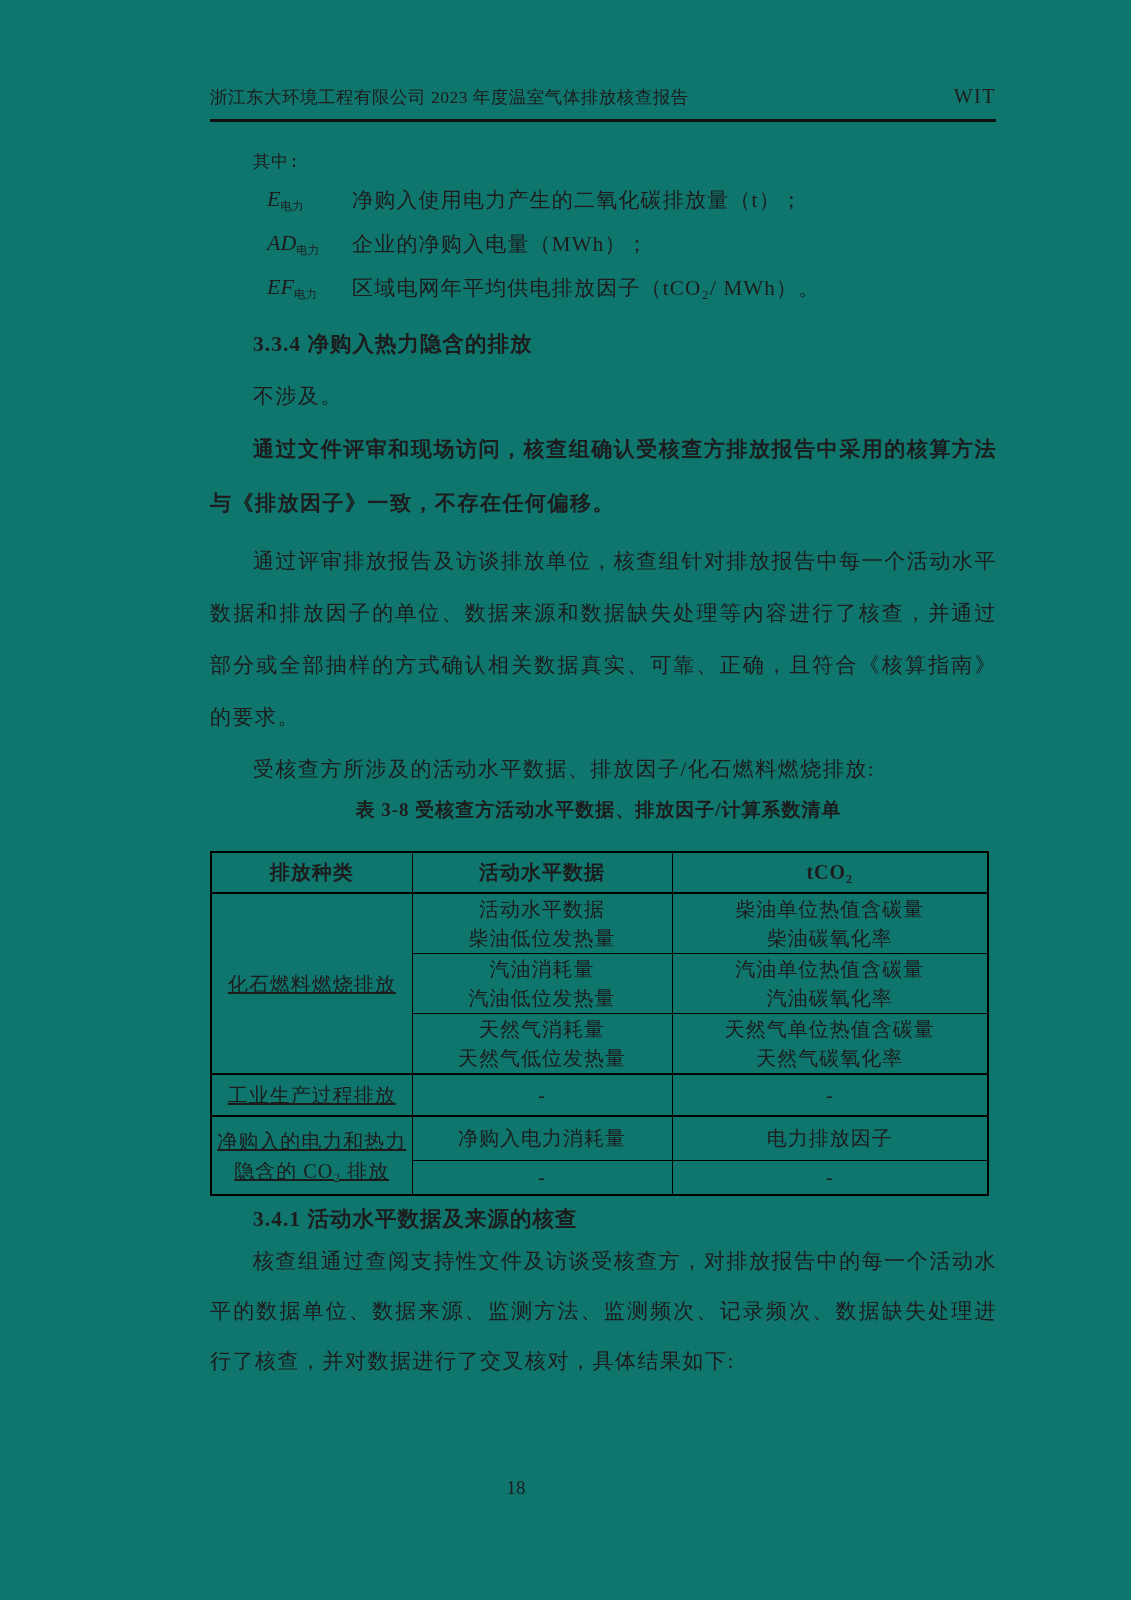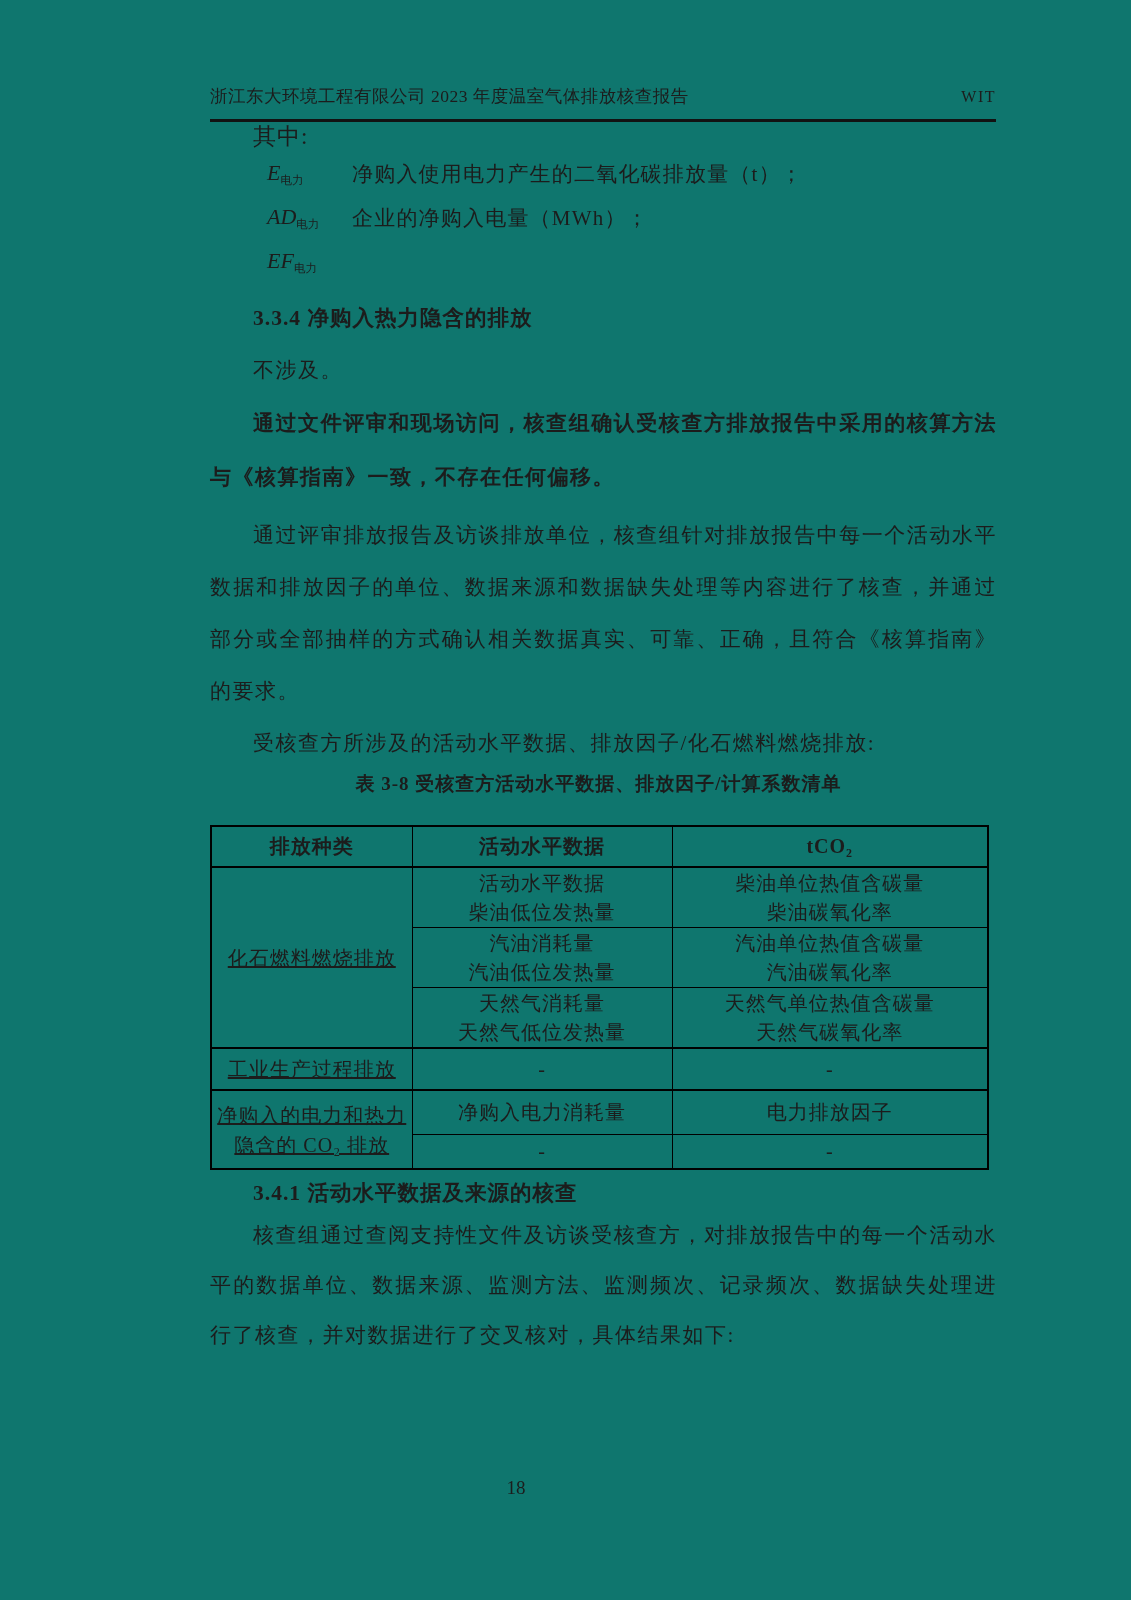--- a/index.html
+++ b/index.html
@@ -8,33 +8,33 @@
     background: #ffffff;
     font-family: "Liberation Serif", "DejaVu Serif", serif;
     color: #1c1c1c;
   }
   .page { position: relative; width: 1131px; height: 1600px; overflow: hidden; background: #0f766e; padding-left: 37px; }
 
   
   .header { margin: 0 172px 0 173px; padding-top: 85px; }
   .header-row { display: flex; justify-content: space-between; align-items: baseline;
                 font-size: 17.5px; line-height: 22px; letter-spacing: 0.5px; }
-  .wit { font-size: 16px; letter-spacing: 1.5px; }
+  .wit { font-size: 20px; letter-spacing: 1.5px; }
   .header-rule { margin-top: 11px; border-bottom: 3.2px solid #121212; }
 
   
   .main { margin-left: 173px; width: 787px; }
 
   p { margin: 0; }
   .body-p {
     font-size: 21px; line-height: 52px; letter-spacing: 1.5px;
     text-align: justify; text-justify: inter-ideograph;
   }
   .indent { text-indent: 43px; }
-  .among { font-size: 23px; line-height: 30px; text-indent: 43px; letter-spacing: 1px; }
+  .among { margin-top: 26px; font-size: 17px; line-height: 30px; text-indent: 43px; letter-spacing: 1px; font-family: Liberation Mono, monospace; }
 
   
   .def-row { display: flex; align-items: center; height: 44px; margin-left: 57px; font-size: 21px; }
   .def-sym { width: 85px; flex: 0 0 85px; font-style: italic; font-size: 22px; }
   .def-sub { font-style: normal; font-size: 11.5px; vertical-align: -4px; letter-spacing: 0; }
   .def-desc { letter-spacing: 1.2px; }
 
   .h-small { margin: 0; font-size: 21.5px; font-weight: bold; line-height: 30px;
              padding-left: 43px; letter-spacing: 1px; }
   .h334 { margin-top: 19px; }
@@ -93,28 +93,29 @@
       <div class="def-row">
         <span class="def-sym"><span>E</span><span class="def-sub">电力</span></span>
         <span class="def-desc">净购入使用电力产生的二氧化碳排放量（t）；</span>
       </div>
       <div class="def-row">
         <span class="def-sym"><span>AD</span><span class="def-sub">电力</span></span>
         <span class="def-desc">企业的净购入电量（MWh）；</span>
       </div>
       <div class="def-row">
         <span class="def-sym"><span>EF</span><span class="def-sub">电力</span></span>
+        <span class="def-desc">区域电网年平均供电排放因子（tCO₂/ MWh）。</span>
       </div>
     </div>
 
     <h3 class="h-small h334">3.3.4 净购入热力隐含的排放</h3>
 
     <p class="body-p indent p-norefer">不涉及。</p>
 
-    <p class="body-p indent p-bold">通过文件评审和现场访问，核查组确认受核查方排放报告中采用的核算方法与《核算指南》一致，不存在任何偏移。</p>
+    <p class="body-p indent p-bold">通过文件评审和现场访问，核查组确认受核查方排放报告中采用的核算方法与《排放因子》一致，不存在任何偏移。</p>
 
 
     <p class="body-p indent p-34">通过评审排放报告及访谈排放单位，核查组针对排放报告中每一个活动水平数据和排放因子的单位、数据来源和数据缺失处理等内容进行了核查，并通过部分或全部抽样的方式确认相关数据真实、可靠、正确，且符合《核算指南》的要求。</p>
 
     <p class="body-p indent">受核查方所涉及的活动水平数据、排放因子/化石燃料燃烧排放:</p>
 
     <p class="tbl-title">表 3-8 受核查方活动水平数据、排放因子/计算系数清单</p>
 
     <table class="tbl">
       <colgroup>

